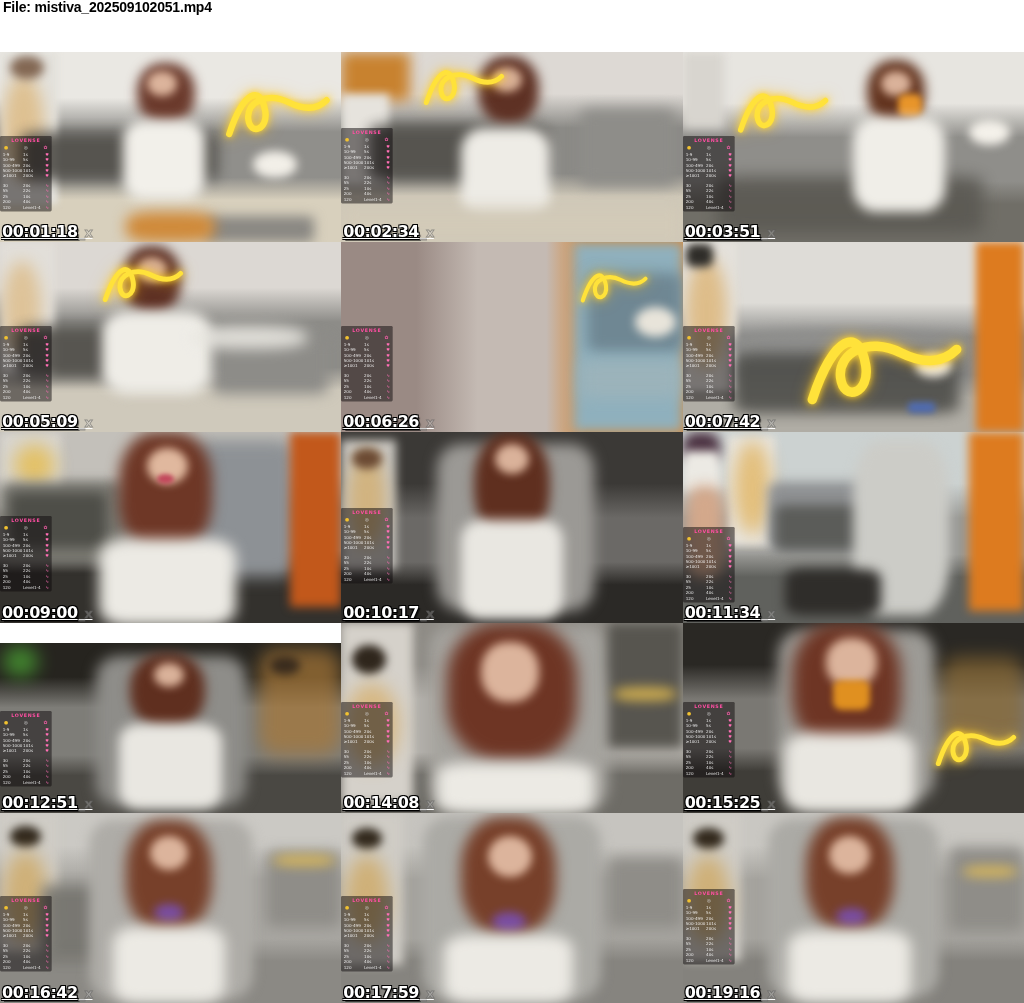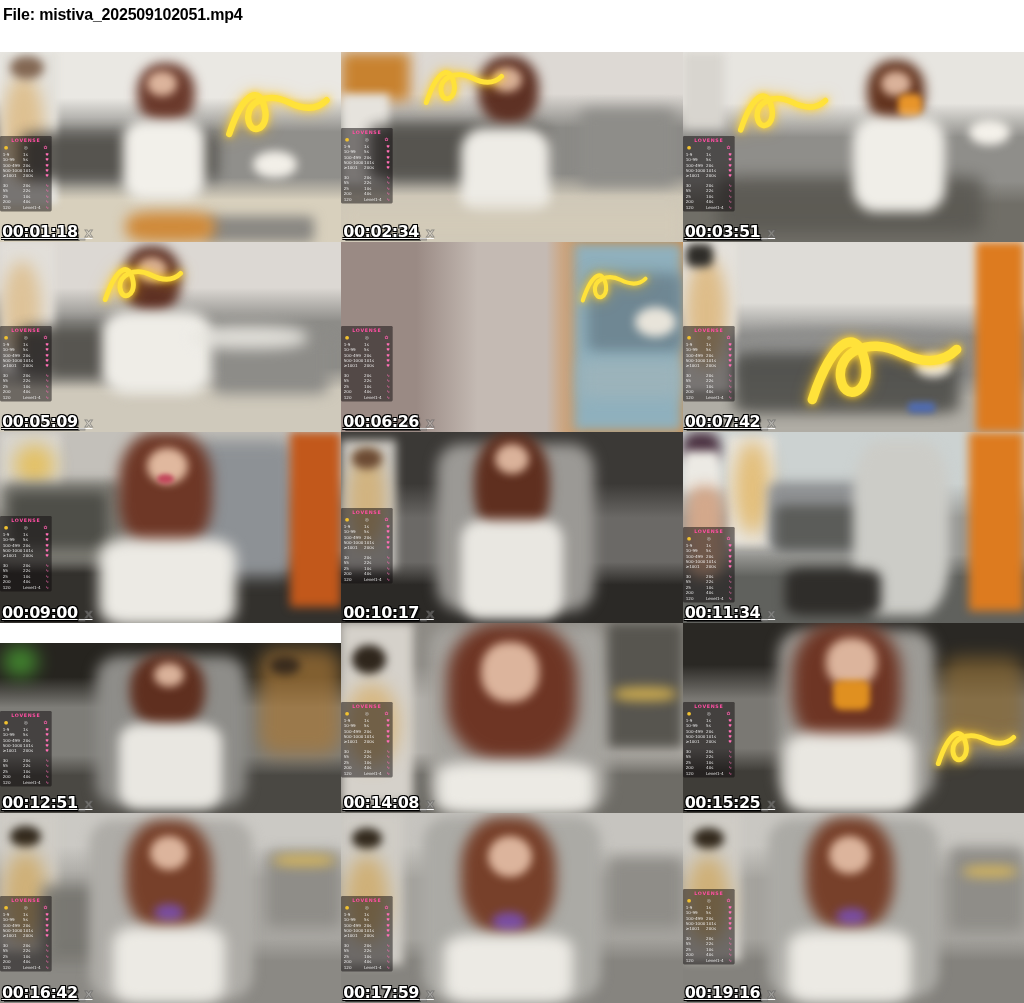--- a/index.html
+++ b/index.html
@@ -4,24 +4,23 @@
 <style>
   html,body{margin:0;padding:0;background:#fff;}
   body{width:1024px;height:1003px;overflow:hidden;font-family:"Liberation Sans",sans-serif;}
 
   
   .sheet-header{
     width:1024px;height:52px;background:#ffffff;color:#000;
     padding:1px 0 0 3px;box-sizing:border-box;
   }
   .sheet-header .hline{
-    font-size:16px;font-weight:bold;line-height:12.75px;
+    font-size:14px;font-weight:bold;line-height:12.75px;
     letter-spacing:-0.2px;white-space:nowrap;
     font-family:"Liberation Sans",sans-serif;
-    margin-top:8px;
   }
 
   
   .thumb-grid{
     width:1024px;height:951px;
     display:grid;
     grid-template-columns:repeat(3,1fr);
     grid-template-rows:repeat(5,1fr);
   }
   .tile{position:relative;overflow:hidden;background:#777;}

